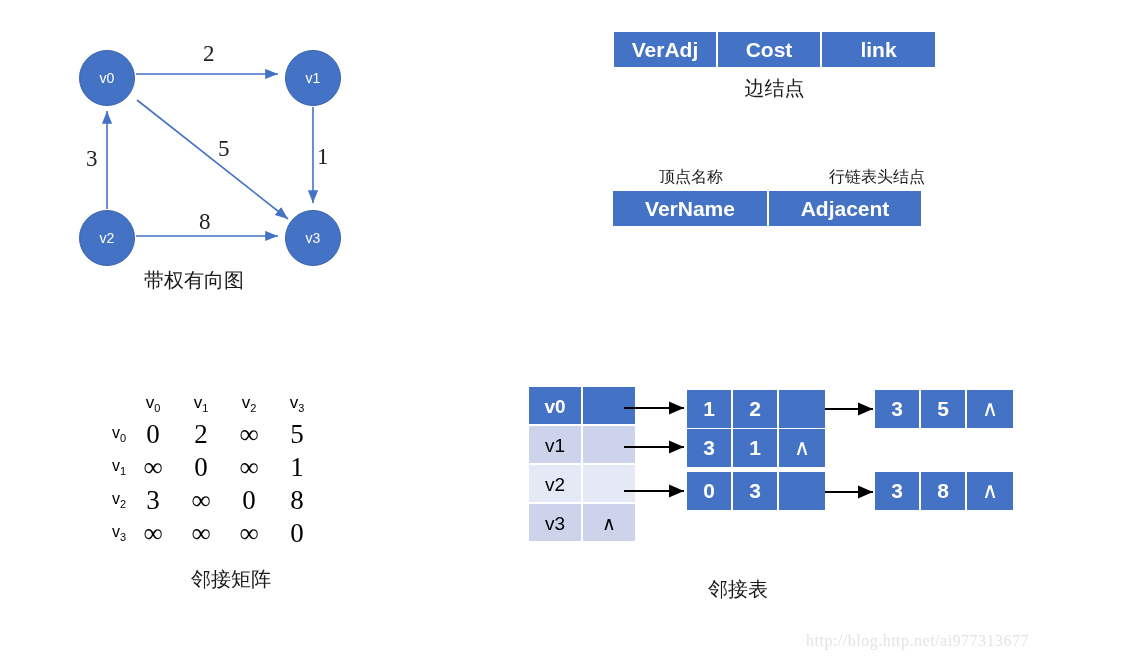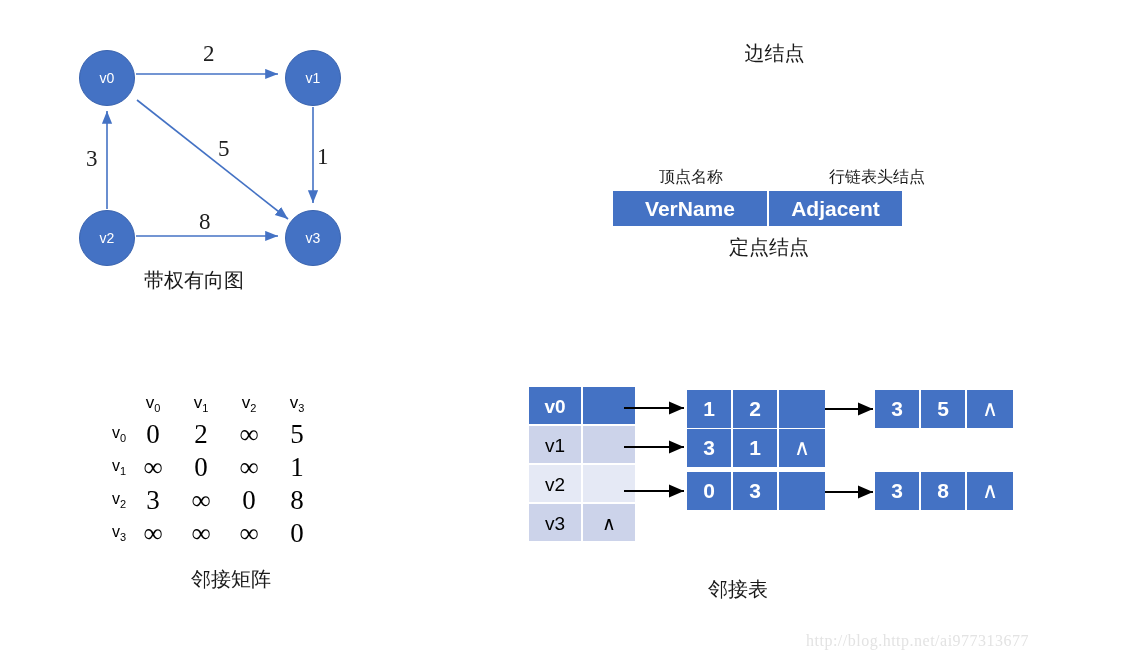--- a/index.html
+++ b/index.html
@@ -201,33 +201,37 @@
   <span class="edge-label" style="left:203px; top:42px;">2</span>
   <span class="edge-label" style="left:218px; top:137px;">5</span>
   <span class="edge-label" style="left:317px; top:145px;">1</span>
   <span class="edge-label" style="left:86px; top:147px;">3</span>
   <span class="edge-label" style="left:199px; top:210px;">8</span>
 
   <span class="caption" style="left:144px; top:267px;">带权有向图</span>
 </div>
 
 <div class="struct-block" style="left:614px; top:32px; width:321px;">
+  <div class="struct-table">
+    <div class="struct-cell" style="width:104px;">VerAdj</div>
+    <div class="struct-cell" style="width:104px;">Cost</div>
+    <div class="struct-cell" style="width:113px;">link</div>
+  </div>
   <div class="struct-caption">边结点</div>
 </div>
 
 <div class="struct-block" style="left:613px; top:167px; width:312px;">
   <div class="struct-hdrrow">
     <span class="struct-hdr" style="left:0px; width:156px;">顶点名称</span>
     <span class="struct-hdr" style="left:156px; width:156px;text-align:right;">行链表头结点</span>
   </div>
   <div class="struct-table">
     <div class="struct-cell" style="width:156px;">VerName</div>
-    <div class="struct-cell" style="width:133px;">Adjacent</div>
-  </div>
-  <div class="struct-caption">定点结点</div>
+    <div class="struct-cell" style="width:152px;">Adjacent</div>
+  </div>
 </div>
 
 <div class="abs" id="adj-matrix">
   <div class="mx-grid">
     <div class="mx-colhdr"></div>
     <div class="mx-colhdr"><span>v</span><sub>0</sub></div>
     <div class="mx-colhdr"><span>v</span><sub>1</sub></div>
     <div class="mx-colhdr"><span>v</span><sub>2</sub></div>
     <div class="mx-colhdr"><span>v</span><sub>3</sub></div>
 

